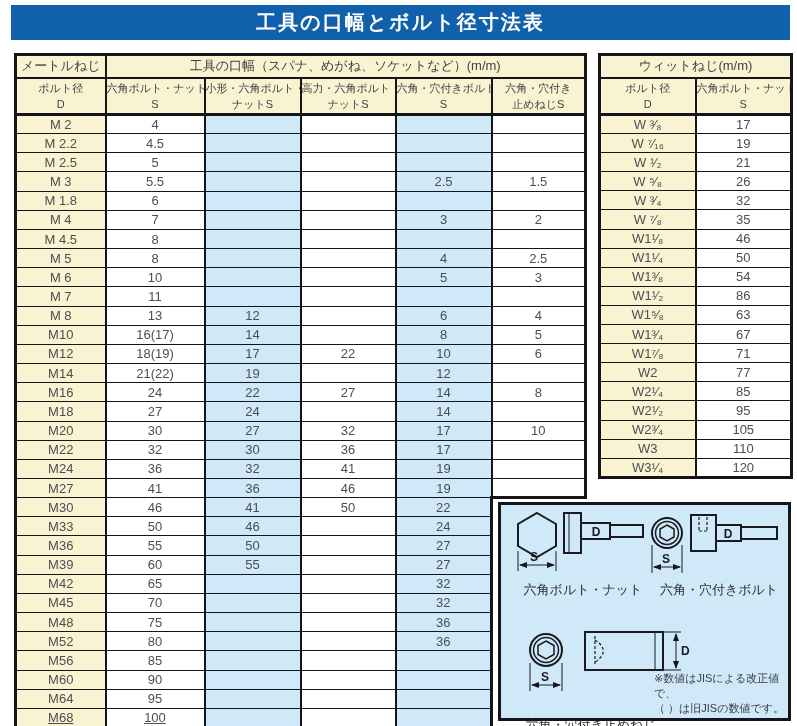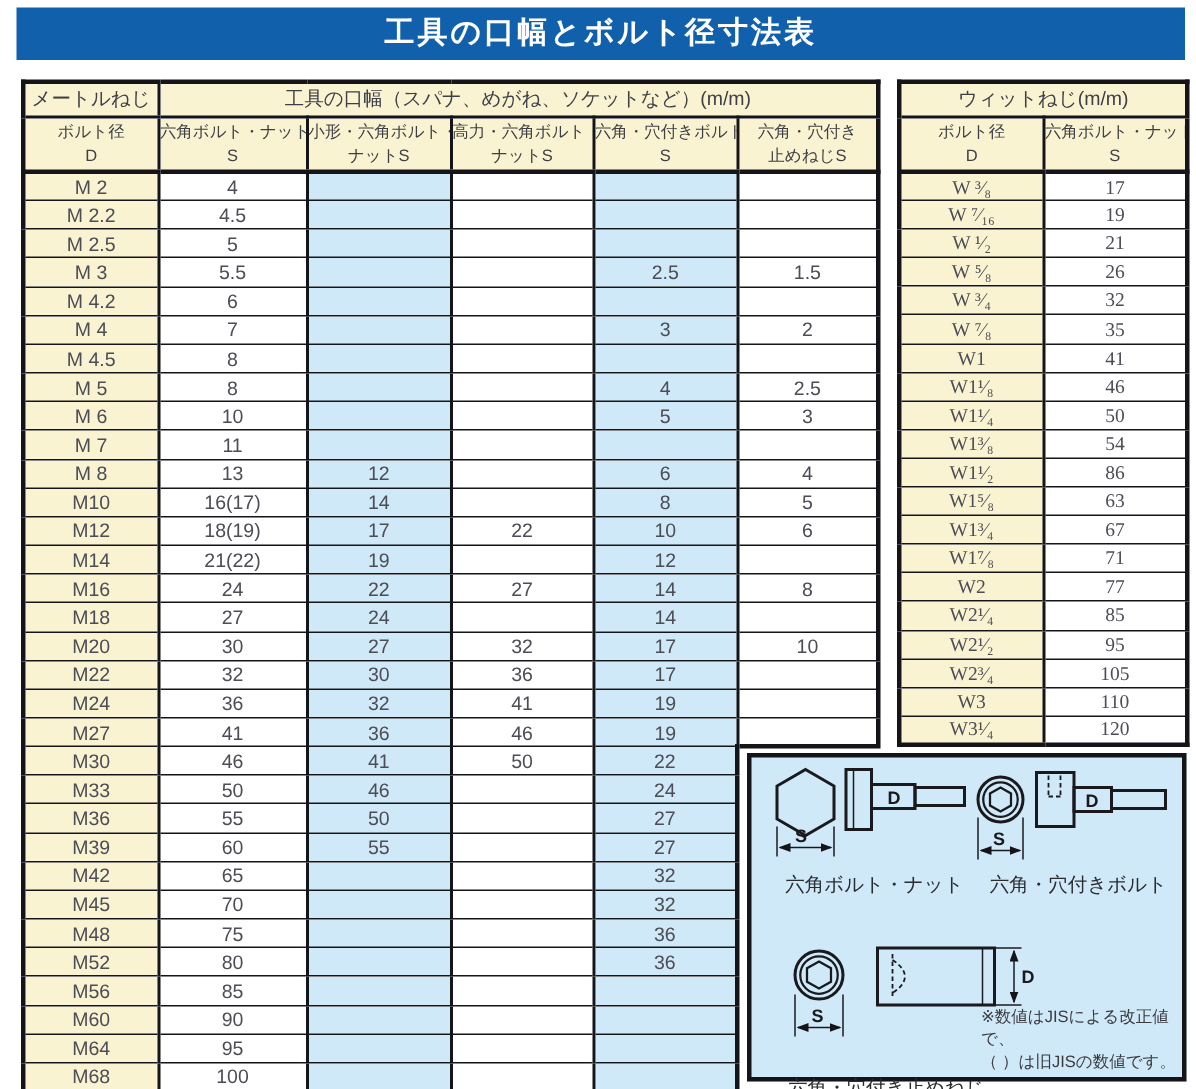--- a/index.html
+++ b/index.html
@@ -21,25 +21,25 @@
   .bT3 { border-top:3px solid var(--bd); }
   .bB3 { border-bottom:3px solid var(--bd); }
   .bL2 { border-left-width:2px; }
   .bB2 { border-bottom:2px solid var(--bd); }
 
   .mt { left:14px; top:53px; width:570px; }
   .wt { left:598px; top:53px; width:192px; }
   .mt thead tr:first-child, .wt thead tr:first-child { height:23px; }
   .mt thead tr:last-child,  .wt thead tr:last-child  { height:37px; }
   .mt tbody tr { height:19.16px; }
-  .wt tbody tr { height:19.1px;font-family:Liberation Serif, serif; }
+  .wt tbody tr { height:19.1px; }
   .hdr2 div { line-height:16px; font-size:11px; }
   .mt tbody td.c0 { background:var(--cream); }
   .mt tbody td.c2, .mt tbody td.c4 { background:var(--blue); }
-  .mt tbody tr:last-child td { border-bottom:3px solid var(--bd); }
+  .mt tbody tr:last-child td { border-bottom:3px solid var(--bd);text-decoration:underline; }
   .wt tbody td:first-child { background:var(--cream); }
   .wt tbody tr:last-child td { border-bottom:3px solid var(--bd); }
   .void { border:0 !important; background:transparent !important; }
   .mt tr.first-short td.void { border-top:3px solid var(--bd) !important; }
   .mt tr.short td.c4 { border-right:3px solid var(--bd); }
 
   .diagram { position:absolute; left:498px; top:502px; width:293px; height:219px;
     background:var(--blue); border:3px solid var(--bd); }
   .diagram svg { position:absolute; left:0; top:0; }
   .cap { position:absolute; font-size:13px; color:#2b2b30; text-align:center; }
@@ -130,21 +130,21 @@
         <tr>
           <td class="c0 bL3">M 3</td>
           <td class="c1 bL2">5.5</td>
           <td class="c2 bL2"></td>
           <td class="c3 bL2"></td>
           <td class="c4 bL2">2.5</td>
           <td class="c5 bL2 bR3">1.5</td>
         </tr>
 
         <tr>
-          <td class="c0 bL3">M 4.2</td>
+          <td class="c0 bL3">M 1.8</td>
           <td class="c1 bL2">6</td>
           <td class="c2 bL2"></td>
           <td class="c3 bL2"></td>
           <td class="c4 bL2"></td>
           <td class="c5 bL2 bR3"></td>
         </tr>
 
         <tr>
           <td class="c0 bL3">M 4</td>
           <td class="c1 bL2">7</td>
@@ -435,24 +435,20 @@
         <tr>
           <td class="bL3">W ³⁄₄</td>
           <td class="bL2 bR3">32</td>
         </tr>
 
         <tr>
           <td class="bL3">W ⁷⁄₈</td>
           <td class="bL2 bR3">35</td>
         </tr>
 
-        <tr>
-          <td class="bL3">W1</td>
-          <td class="bL2 bR3">41</td>
-        </tr>
 
         <tr>
           <td class="bL3">W1¹⁄₈</td>
           <td class="bL2 bR3">46</td>
         </tr>
 
         <tr>
           <td class="bL3">W1¹⁄₄</td>
           <td class="bL2 bR3">50</td>
         </tr>

